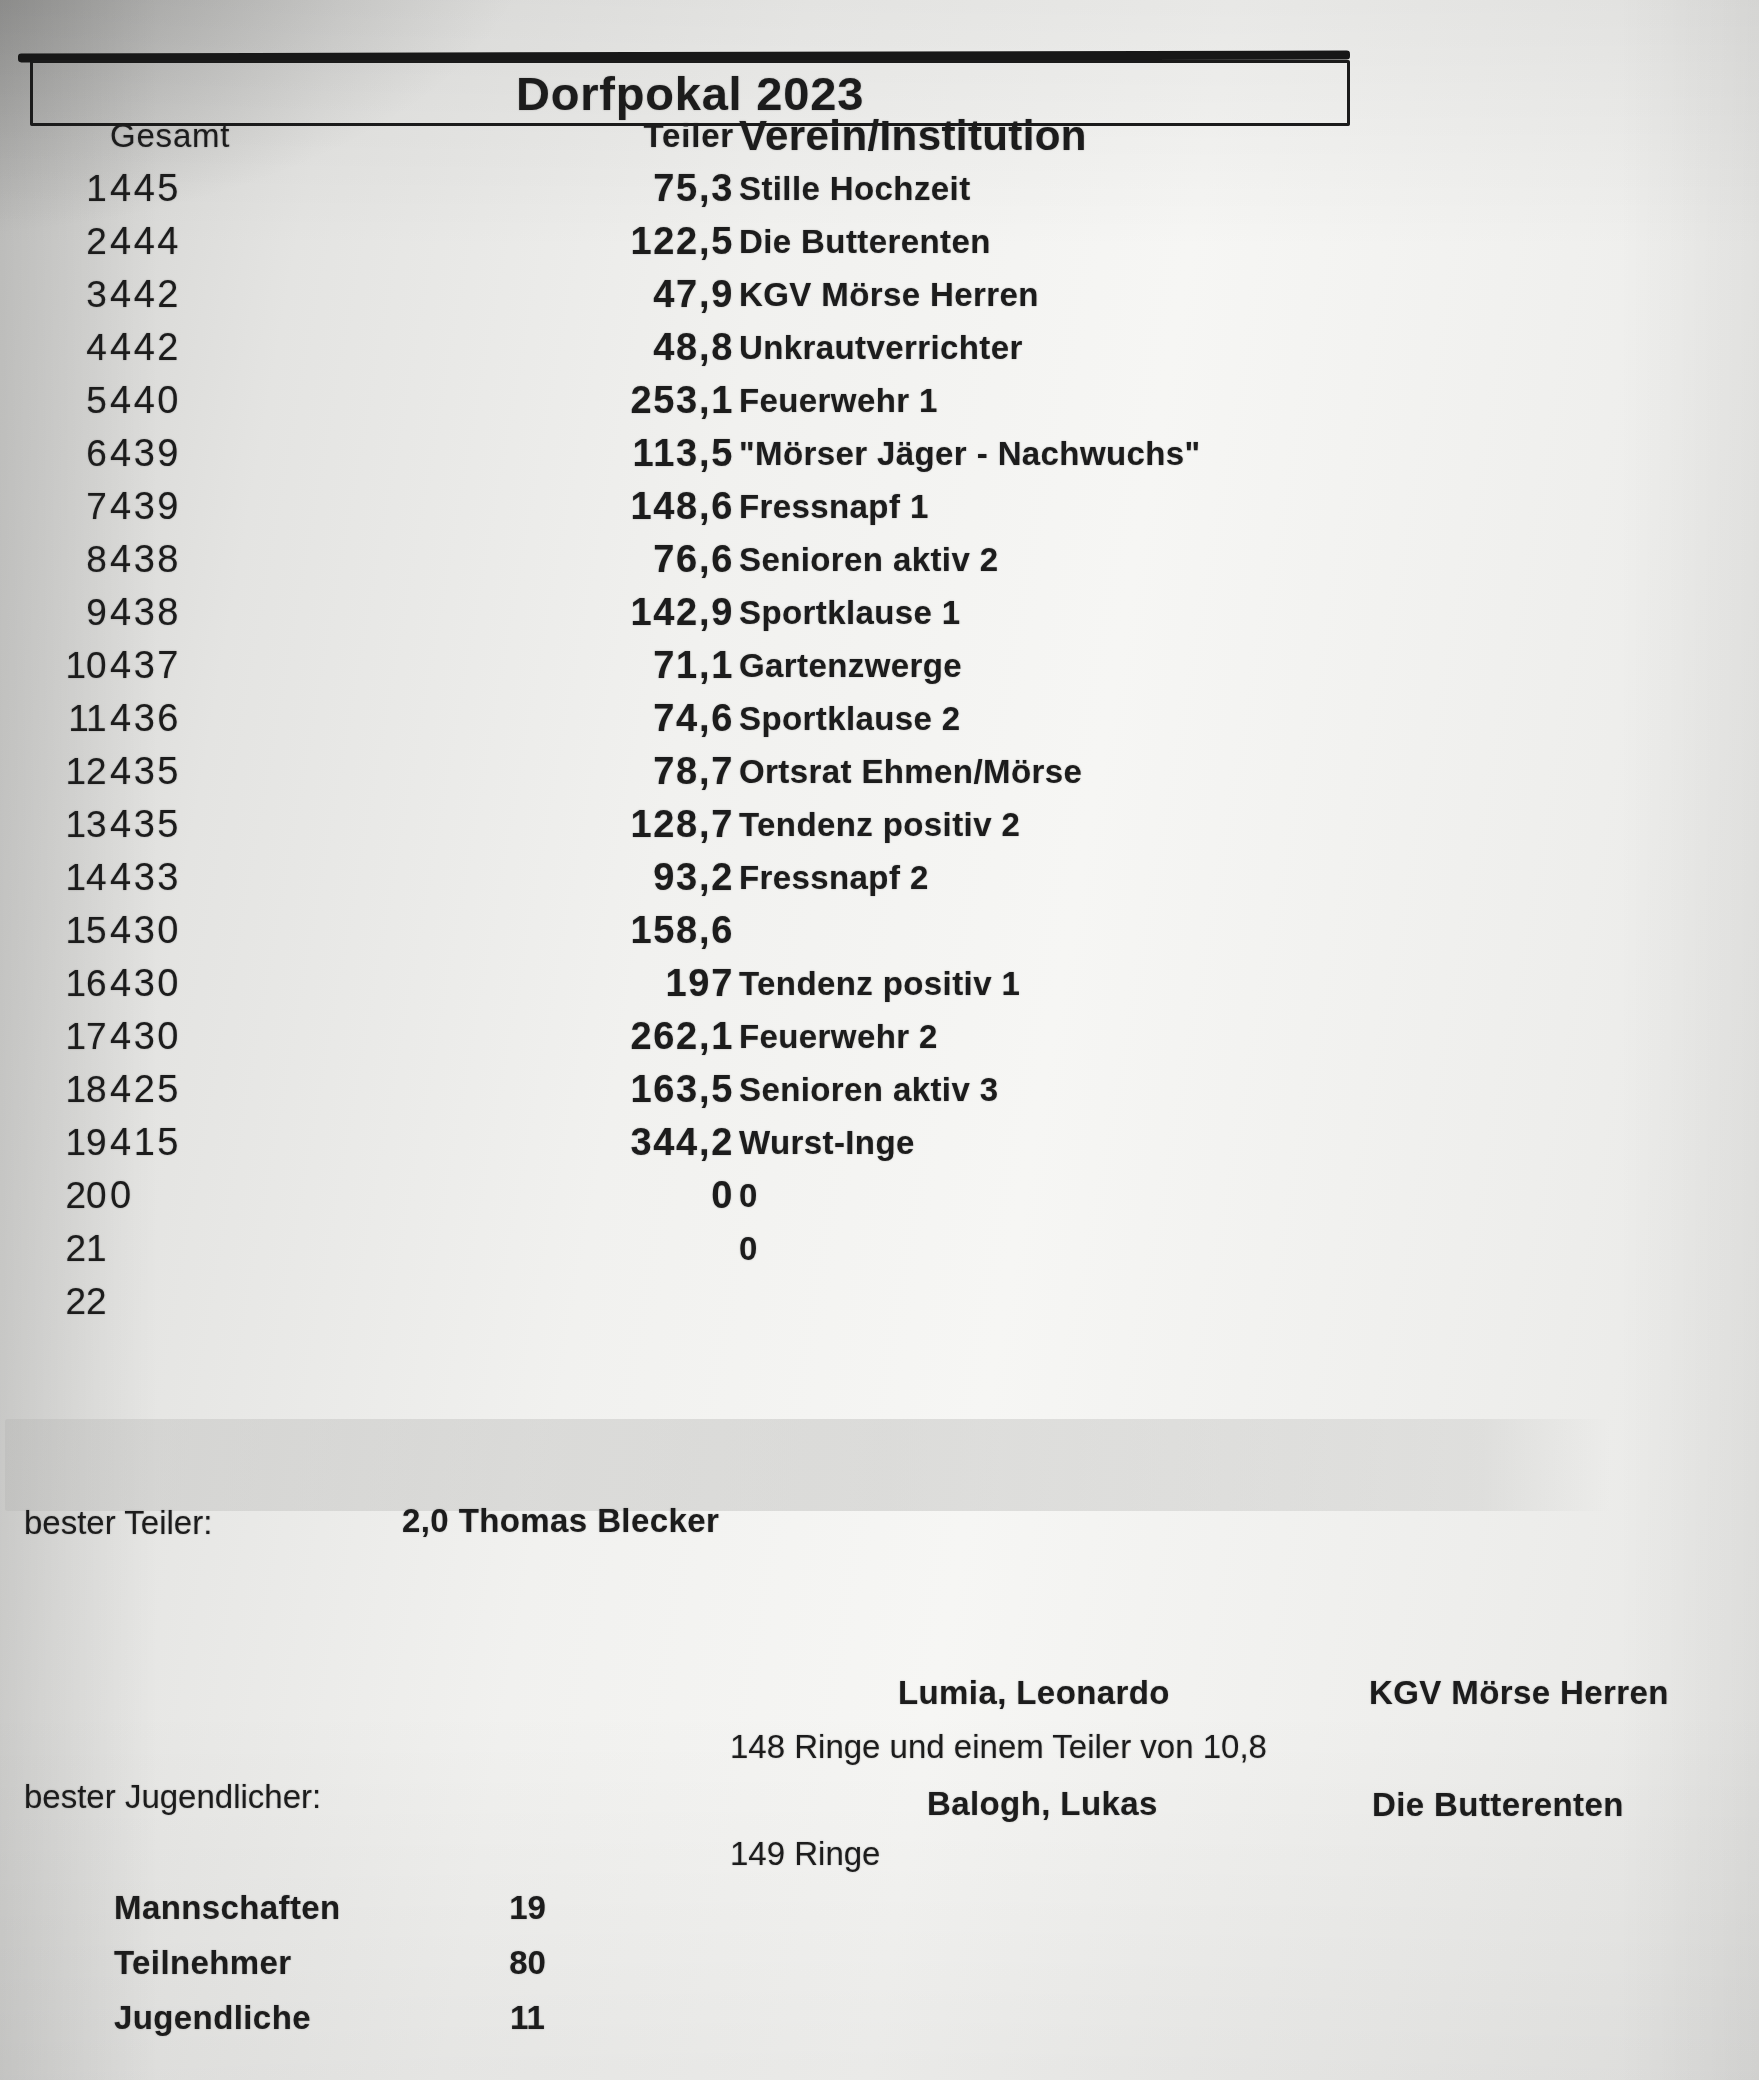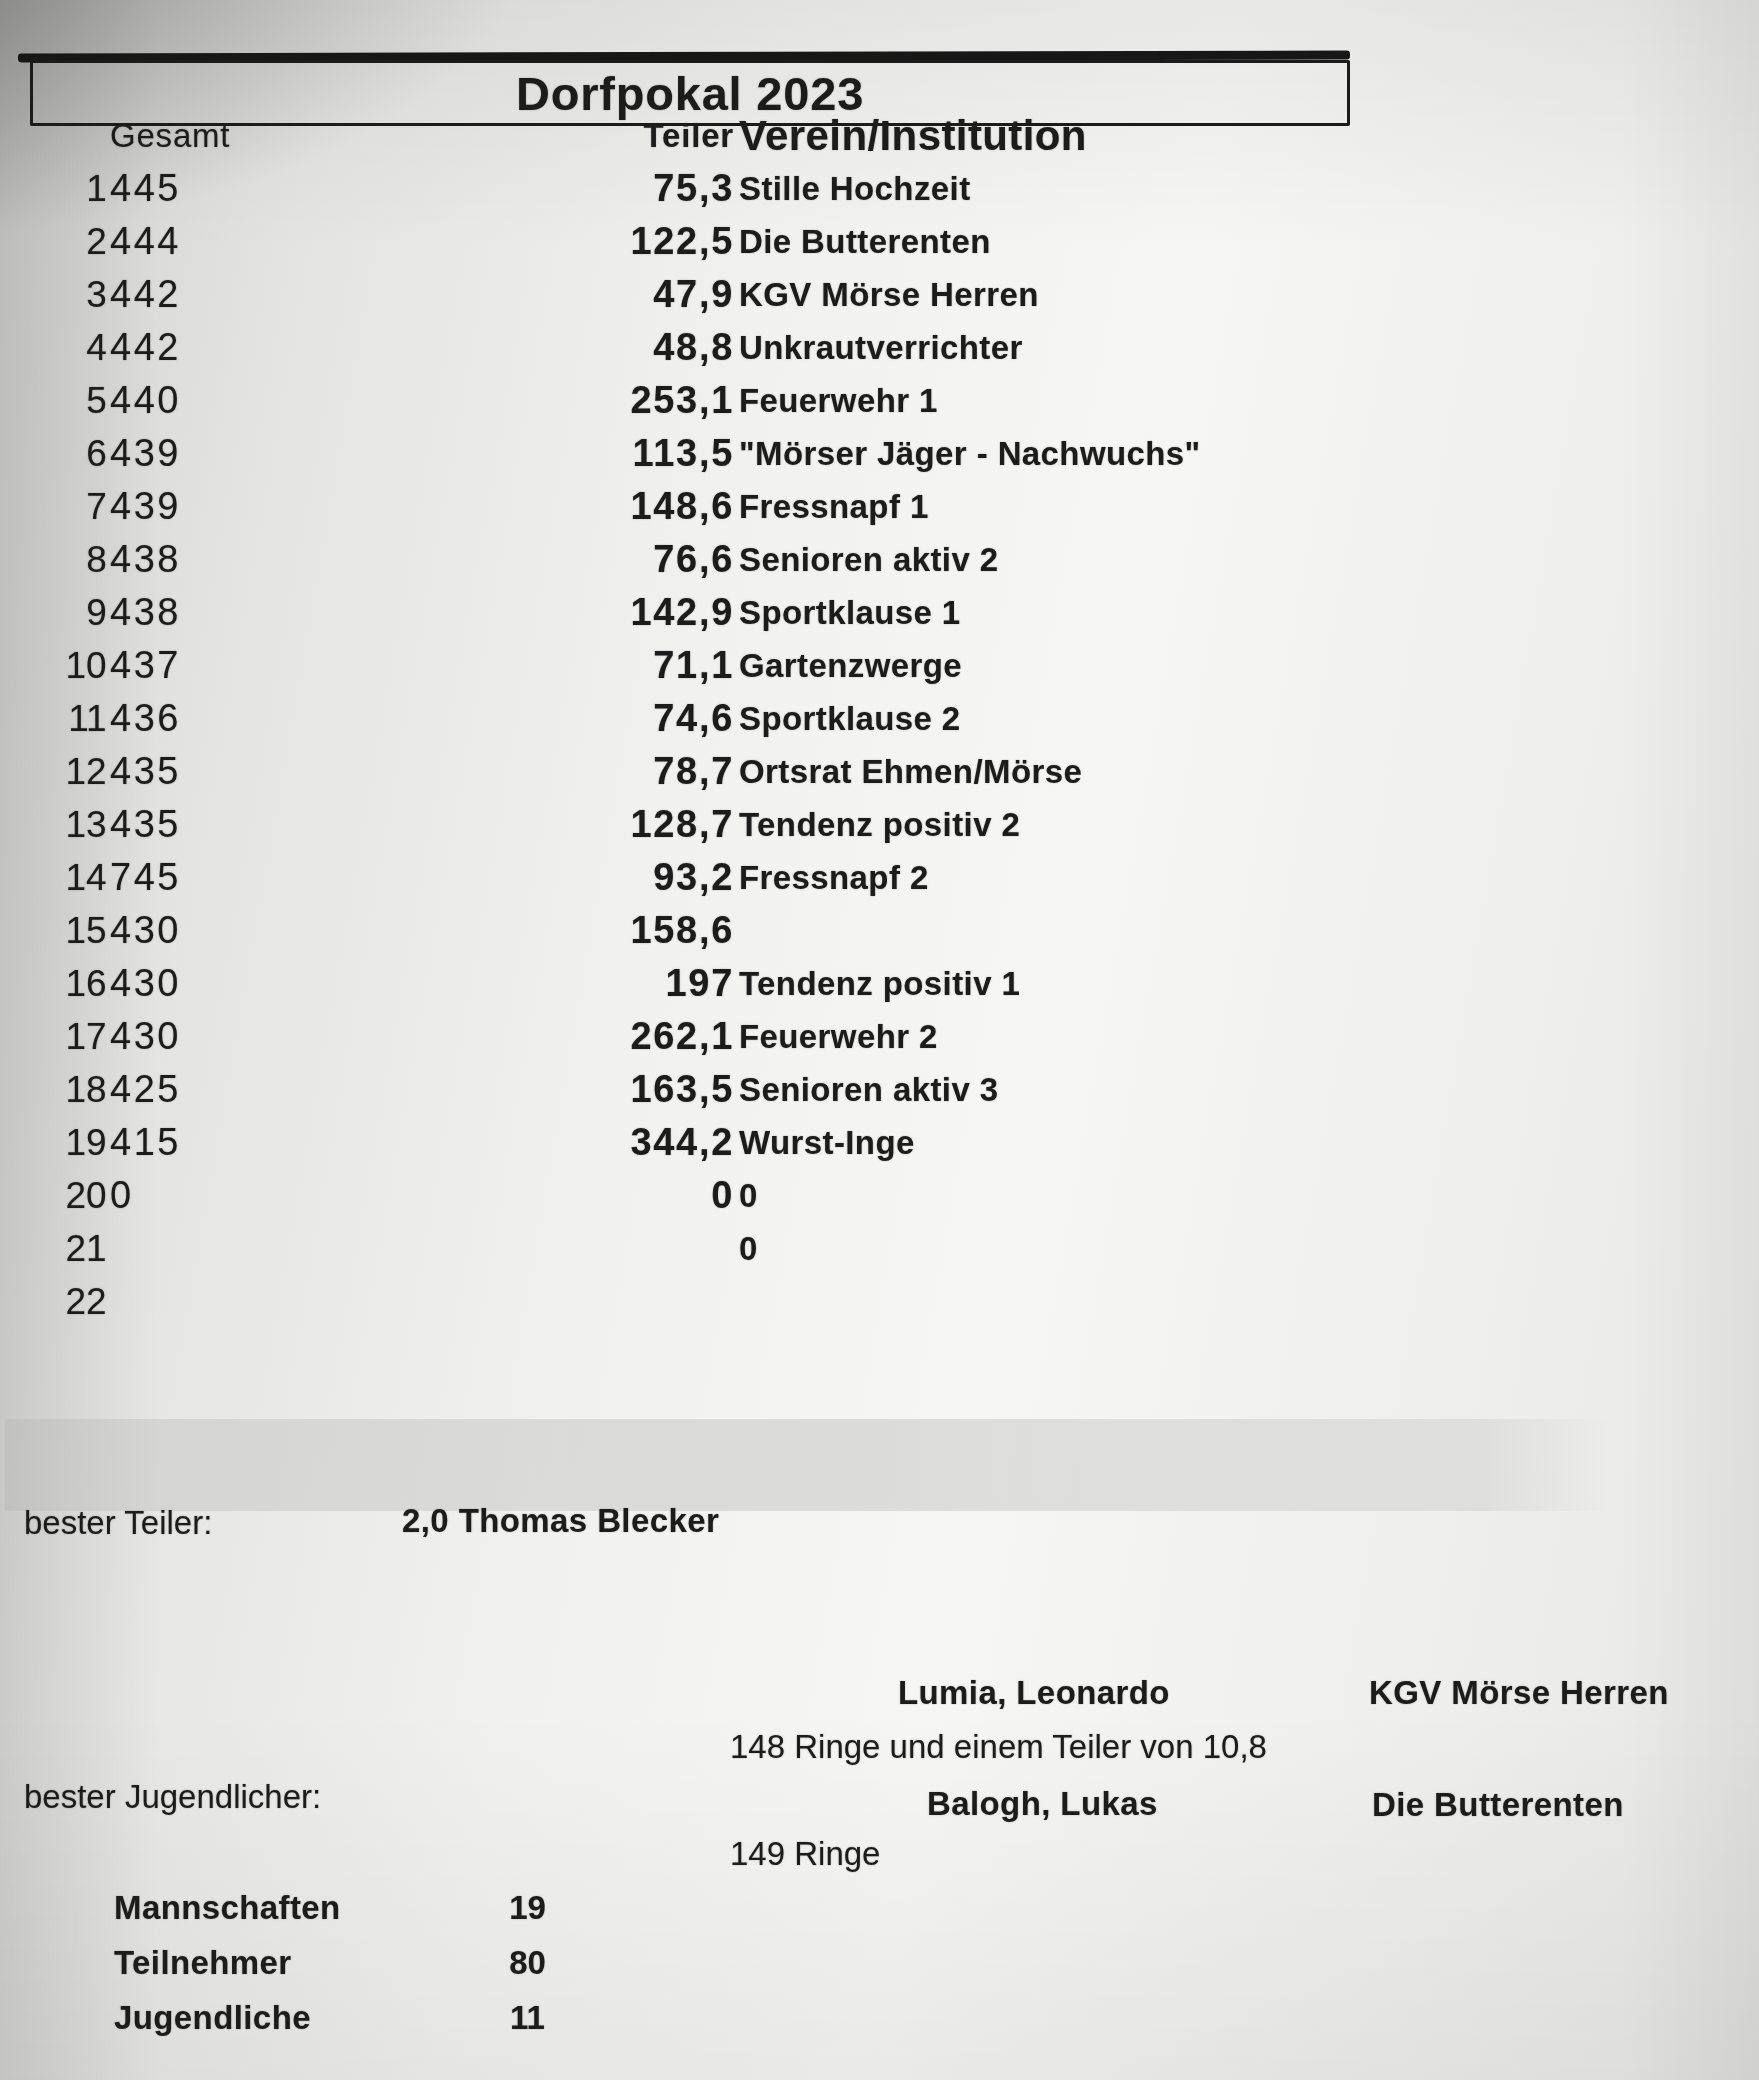--- a/index.html
+++ b/index.html
@@ -179,21 +179,21 @@
 
         <div class="trow soft">
           <span class="c-rank">13</span>
           <span class="c-gesamt">435</span>
           <span class="c-teiler">128,7</span>
           <span class="c-verein">Tendenz positiv 2</span>
         </div>
 
         <div class="trow soft">
           <span class="c-rank">14</span>
-          <span class="c-gesamt">745</span>
+          <span class="c-gesamt">433</span>
           <span class="c-teiler">93,2</span>
           <span class="c-verein">Fressnapf 2</span>
         </div>
 
         <div class="trow soft">
           <span class="c-rank">15</span>
           <span class="c-gesamt">430</span>
           <span class="c-teiler">158,6</span>
         </div>
 

